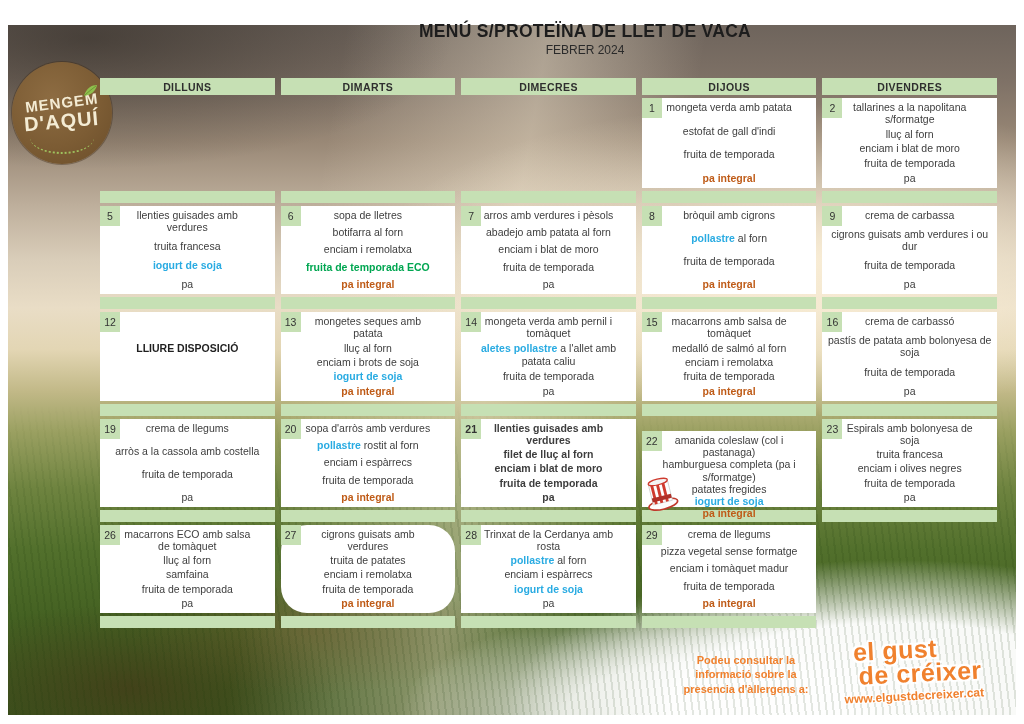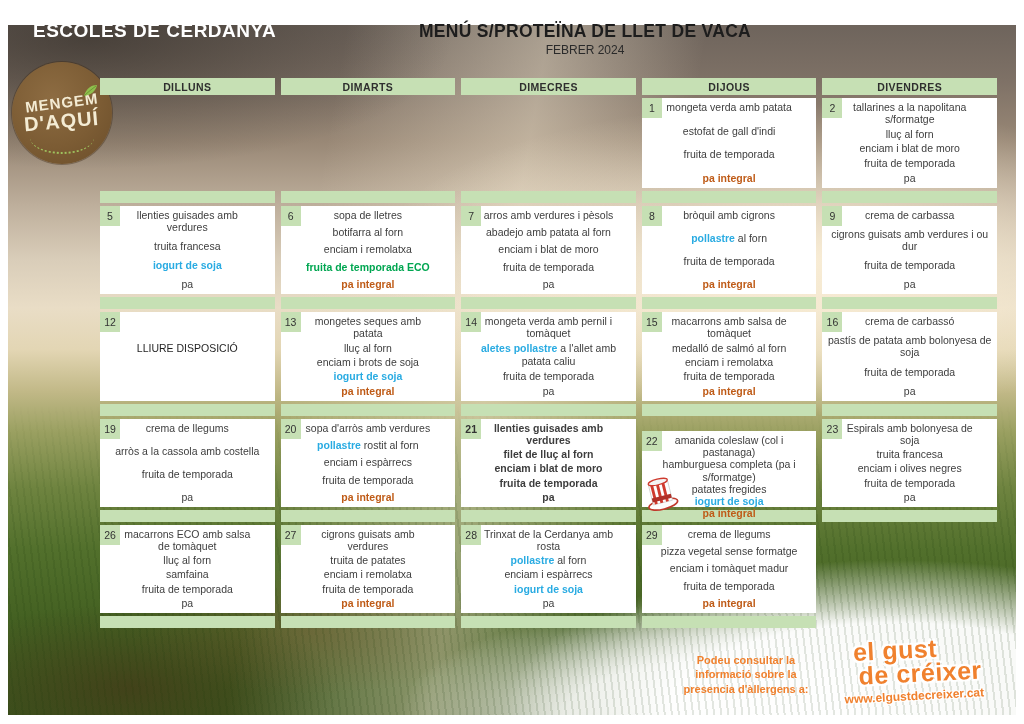--- a/index.html
+++ b/index.html
@@ -53,41 +53,40 @@
   .lines{position:absolute;inset:0;padding:3px 5px 4px;display:flex;flex-direction:column;
     justify-content:space-between;align-items:center;text-align:center;
     font-size:10.5px;line-height:1.16;color:#3d3d3d;}
   .line{display:block;width:100%;}
   .lines .line:first-child{width:auto;max-width:130px;}
   .cell.single .lines{justify-content:flex-start;}
   .cell.single .line{margin-top:27px;}
   .c-cyan{color:var(--cyan);font-weight:bold;}
   .c-brown{color:var(--brown);font-weight:bold;}
   .c-green{color:var(--eco);font-weight:bold;}
-  .c-bold{font-weight:normal;color:#1f1f1f;}
+  .c-bold{font-weight:bold;color:#1f1f1f;}
   .hat{position:absolute;left:2px;top:44px;transform:rotate(-14deg);}
 
   
   .allergen-note{position:absolute;left:672px;top:653px;width:148px;text-align:center;
     color:var(--orange);font-weight:bold;font-size:11px;line-height:1.3;}
   .brand{position:absolute;left:822px;top:638px;width:182px;text-align:center;transform:rotate(-3deg);}
   .brand .b1,.brand .b2{color:var(--orange);font-weight:bold;font-size:25px;line-height:.95;letter-spacing:.5px;
     text-shadow:2px 2px 0 #fff,-2px -2px 0 #fff,2px -2px 0 #fff,-2px 2px 0 #fff,0 0 4px #fff;}
   .brand .b1{margin-right:34px;}
   .brand .b2{margin-left:14px;}
   .brand .url{display:block;margin-top:3px;color:var(--orange);font-weight:bold;font-size:12px;
     text-shadow:1px 1px 0 #fff,-1px -1px 0 #fff,1px -1px 0 #fff,-1px 1px 0 #fff;}
 </style>
 </head>
 <body>
 
 <div class="page">
   <div class="photo"></div>
 
-  <div class="school">ESCOLES DE CERDANYA</div>
   <div class="title">MENÚ S/PROTEÏNA DE LLET DE VACA</div>
   <div class="subtitle">FEBRER 2024</div>
 
   <div class="logo">
     <span class="l1">MENGEM</span>
     <span class="l2">D'AQUÍ</span>
     <span class="leaf">
       <svg width="16" height="14" viewBox="0 0 16 14">
           <path d="M2 12 C4 4, 10 1, 15 1 C14 7, 9 11, 2 12 Z" fill="#8fbf4d"></path>
           <path d="M2 12 C6 8, 10 5, 14 2" stroke="#6d9a36" stroke-width="1" fill="none"></path>
@@ -293,21 +292,21 @@
       <div class="cell" style="grid-area: 10 / 1;">
         <div class="num">26</div>
         <div class="lines">
           <div class="line">macarrons ECO amb salsa de tomàquet</div>
           <div class="line">lluç al forn</div>
           <div class="line">samfaina</div>
           <div class="line">fruita de temporada</div>
           <div class="line">pa</div>
         </div>
       </div>
-      <div class="cell" style="grid-area: 10 / 2;">
+      <div class="cell" style="grid-area: 10 / 2; border-radius: 26px;">
         <div class="num">27</div>
         <div class="lines">
           <div class="line">cigrons guisats amb verdures</div>
           <div class="line">truita de patates</div>
           <div class="line">enciam i remolatxa</div>
           <div class="line">fruita de temporada</div>
           <div class="line c-brown">pa integral</div>
         </div>
       </div>
       <div class="cell" style="grid-area: 10 / 3;">

